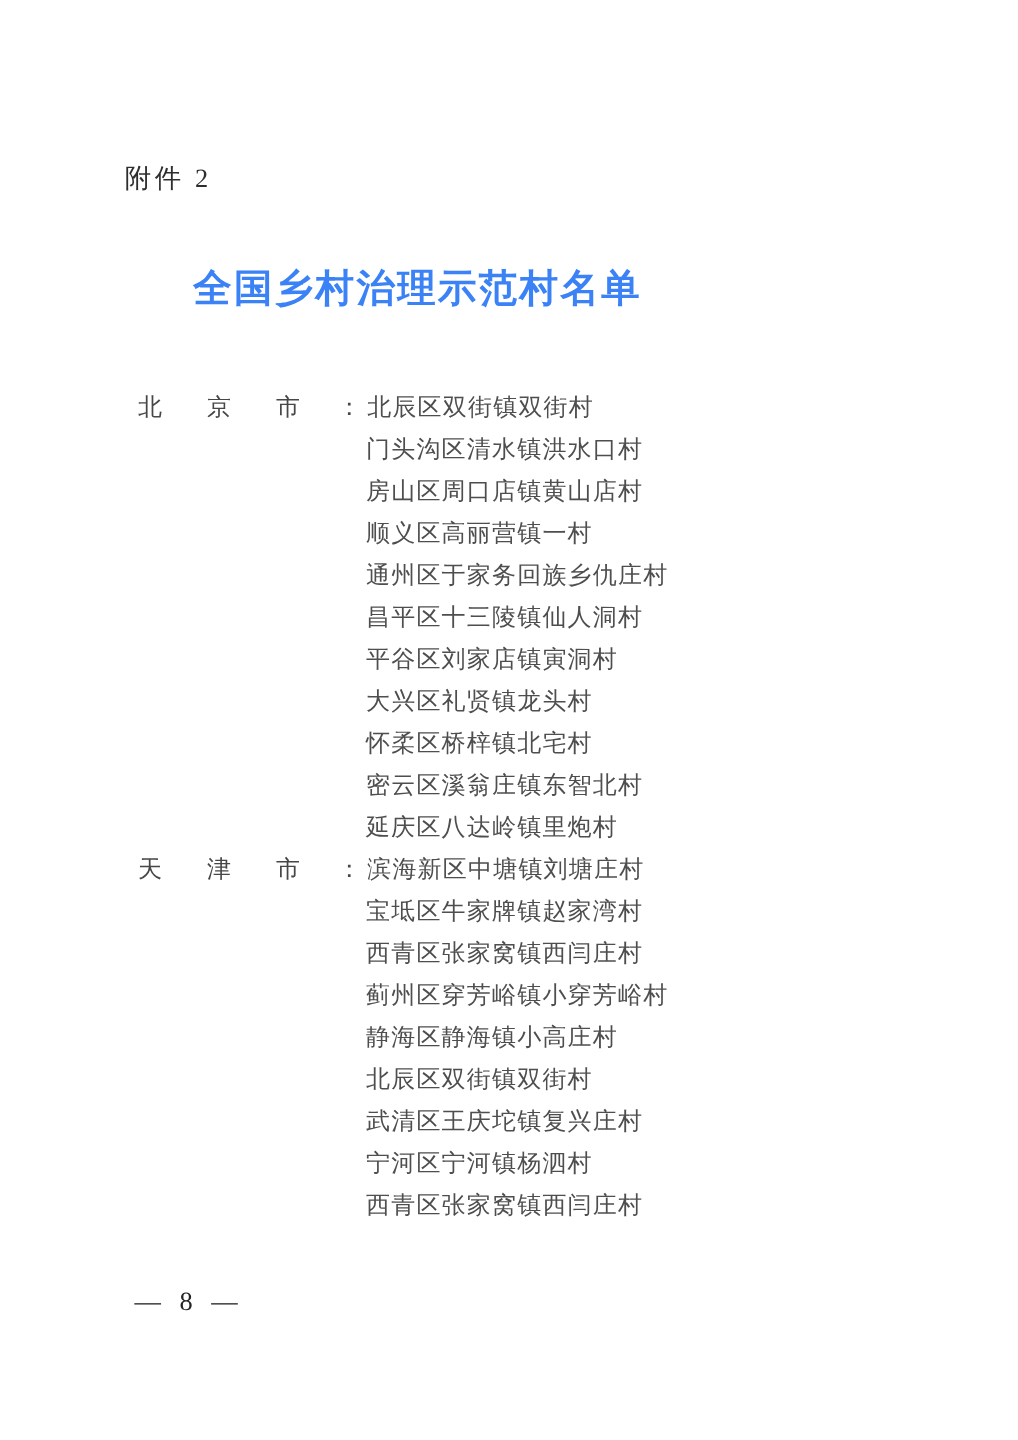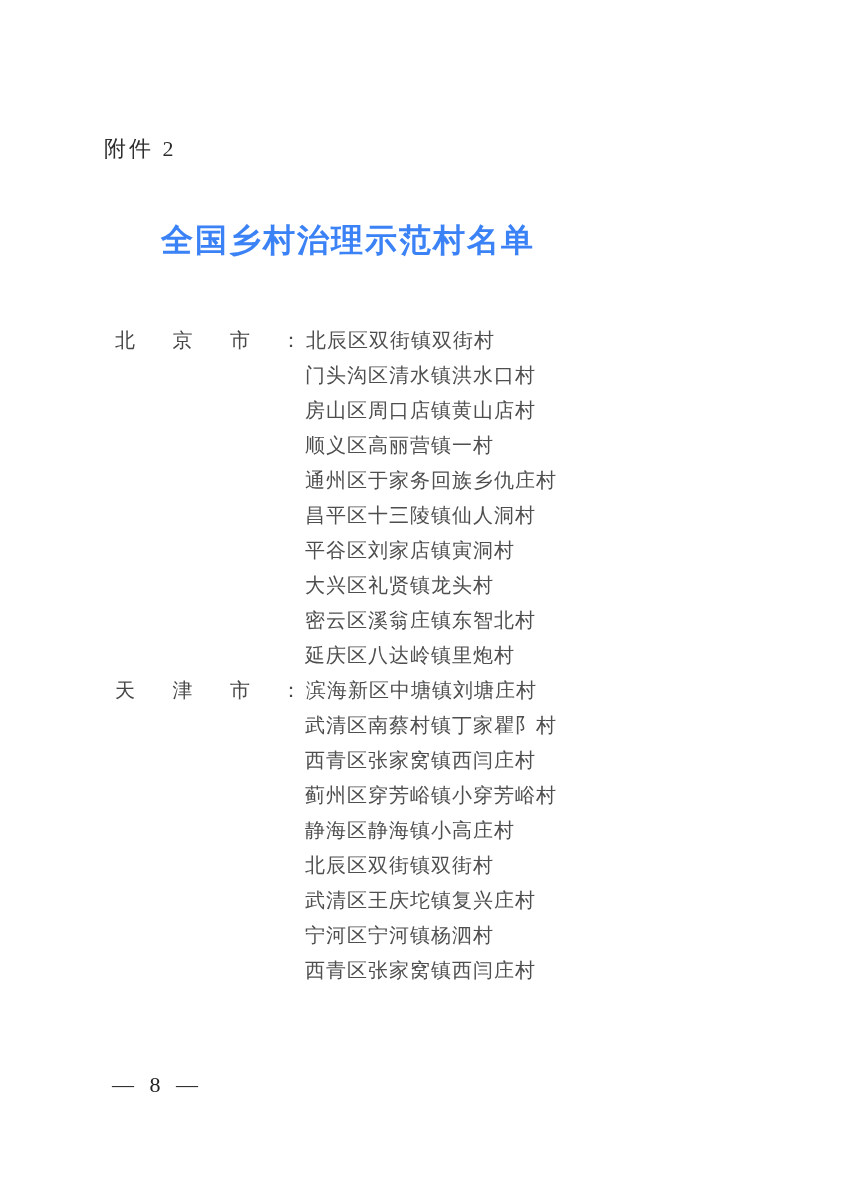--- a/index.html
+++ b/index.html
@@ -104,37 +104,40 @@
     <div class="row">
         <span class="village indent">昌平区十三陵镇仙人洞村</span>
       </div>
     <div class="row">
         <span class="village indent">平谷区刘家店镇寅洞村</span>
       </div>
     <div class="row">
         <span class="village indent">大兴区礼贤镇龙头村</span>
       </div>
     <div class="row">
+        <span class="village indent">怀柔区桥梓镇北宅村</span>
+      </div>
+    <div class="row">
         <span class="village indent">密云区溪翁庄镇东智北村</span>
       </div>
     <div class="row">
         <span class="village indent">延庆区八达岭镇里炮村</span>
       </div>
 
     <div class="row">
       <span class="prov-label">
         <span>天</span>
         <span>津</span>
         <span>市</span>
       </span>
       <span class="colon">：</span>
       <span class="village">滨海新区中塘镇刘塘庄村</span>
     </div>
     <div class="row">
-        <span class="village indent">武清区南蔡村镇丁家瞿阝村</span>
+        <span class="village indent">宝坻区牛家牌镇赵家湾村</span>
       </div>
     <div class="row">
         <span class="village indent">西青区张家窝镇西闫庄村</span>
       </div>
     <div class="row">
         <span class="village indent">蓟州区穿芳峪镇小穿芳峪村</span>
       </div>
     <div class="row">
         <span class="village indent">静海区静海镇小高庄村</span>
       </div>

